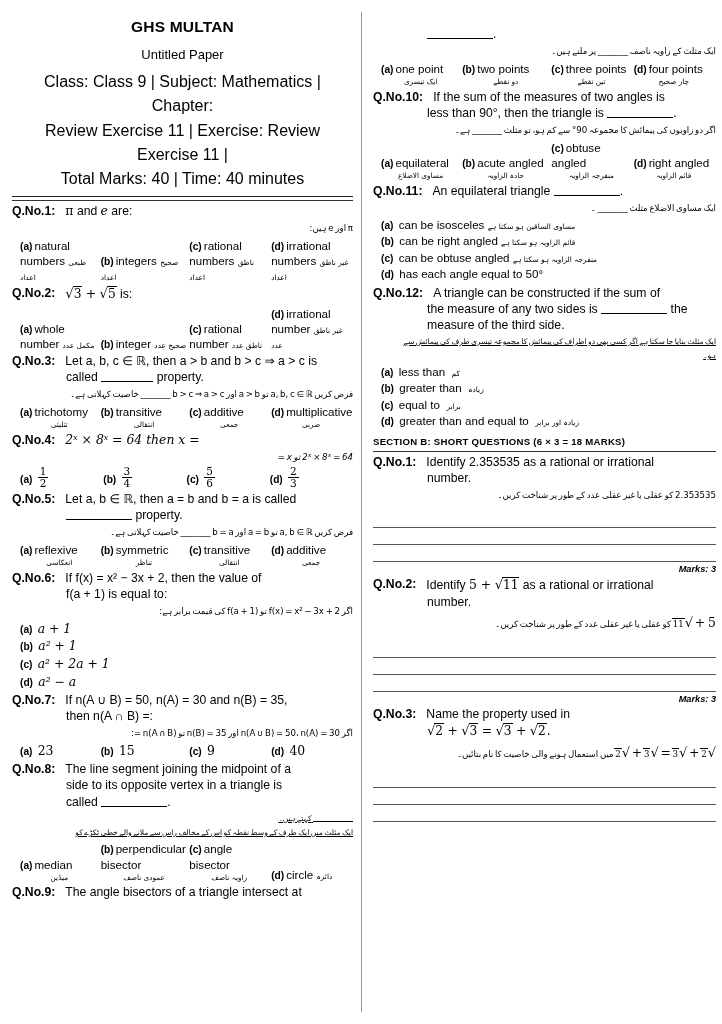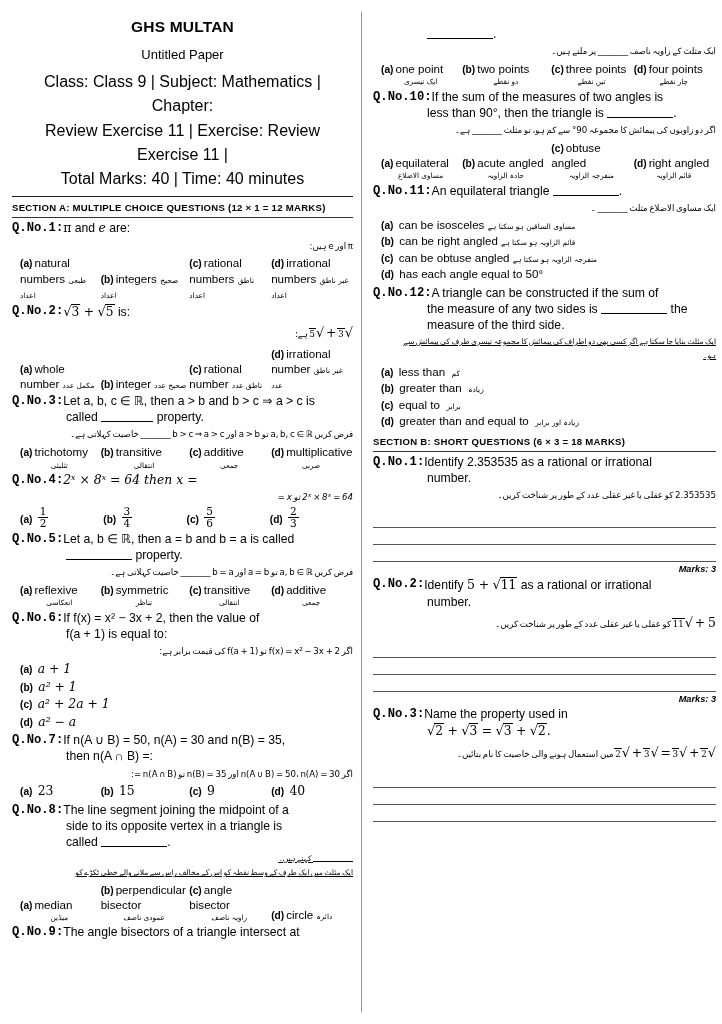--- a/index.html
+++ b/index.html
@@ -35,21 +35,21 @@
   hr.rule-thin { border:0; border-top: 1px solid #333; margin: 3px 0 0 0; }
 
   .section-head {
     font-size: 9.6px; font-weight: bold; letter-spacing: .25px;
     line-height: 1.42; margin: 4px 0 3px 0;
   }
 
   
   .q { margin-top: 2px; }
   .qline { display: flex; font-size: 12.2px; line-height: 1.32; }
-  .qlabel { font-weight: bold; white-space: nowrap; padding-right: 0; flex: none; font-family: Liberation Mono, monospace; }
+  .qlabel { font-weight: bold; white-space: nowrap; padding-right: 10px; flex: none; }
   .qtext { flex: 1; }
   .qcont { font-size: 12.2px; line-height: 1.32; padding-left: 54px; }
 
   .blank { display:inline-block; border-bottom:1px solid #000; width:52px; height:.82em; vertical-align:-1px; }
   .blank.sm { width: 40px; }
   .blank.lg { width: 66px; }
 
   
   .m { font-family: "DejaVu Serif", serif; font-style: italic; font-size: 12.4px; }
   .mn { font-family: "DejaVu Serif", serif; font-style: normal; font-size: 12.4px; }
@@ -107,21 +107,20 @@
   <div class="col col-left">
 
     <div class="school">GHS MULTAN</div>
     <div class="paper-title">Untitled Paper</div>
     <div class="meta">
       <div>Class: Class 9 | Subject: Mathematics | Chapter:</div>
       <div>Review Exercise 11 | Exercise: Review Exercise 11 |</div>
       <div>Total Marks: 40 | Time: 40 minutes</div>
     </div>
     <hr class="rule">
-    <div class="section-head">SECTION A: MULTIPLE CHOICE QUESTIONS (12 × 1 = 12 MARKS)</div>
     <hr class="rule-thin">
 
     <div class="q">
       <div class="qline">
         <span class="qlabel">Q.No.1:</span>
         <span class="qtext"><span class="mn">π</span> and <span class="m">e</span> are:</span>
       </div>
       <div class="urdu">π اور e ہیں:</div>
       <div class="opts o4">
         <div class="opt"><span class="tag">(a)</span><span class="optw">natural numbers</span> <span class="urdu-opt">طبعی اعداد</span></div>
@@ -132,25 +131,20 @@
     </div>
 
     <div class="q">
       <div class="qline">
         <span class="qlabel">Q.No.2:</span>
         <span class="qtext">
           <span class="sqrt"><span class="rad">√</span><span class="val">3</span></span> <span class="mn">+</span>
           <span class="sqrt"><span class="rad">√</span><span class="val">5</span></span>
           <span>is:</span>
         </span>
-      </div>
-      <div class="urdu">
-        <span class="sqrt"><span class="rad">√</span><span class="val">3</span></span> <span class="mn">+</span>
-        <span class="sqrt"><span class="rad">√</span><span class="val">5</span></span>
-        <span>ہے:</span>
       </div>
       <div class="opts o4">
         <div class="opt"><span class="tag">(a)</span><span class="optw">whole number</span> <span class="urdu-opt">مکمل عدد</span></div>
         <div class="opt"><span class="tag">(b)</span><span class="optw">integer</span> <span class="urdu-opt">صحیح عدد</span></div>
         <div class="opt"><span class="tag">(c)</span><span class="optw">rational number</span> <span class="urdu-opt">ناطق عدد</span></div>
         <div class="opt"><span class="tag">(d)</span><span class="optw">irrational number</span> <span class="urdu-opt">غیر ناطق عدد</span></div>
       </div>
     </div>
 
     <div class="q">
@@ -263,21 +257,21 @@
 
     <div class="q" style="margin-top:26px;">
       <div class="qcont">
         <span class="blank lg"></span><span>.</span>
       </div>
       <div class="urdu">ایک مثلث کے زاویہ ناصف _______ پر ملتے ہیں۔</div>
       <div class="opts o4">
         <div class="opt"><span class="tag">(a)</span><span class="optw">one point</span><div class="opt-urdu-line">ایک تیسری</div></div>
         <div class="opt"><span class="tag">(b)</span><span class="optw">two points</span><div class="opt-urdu-line">دو نقطے</div></div>
         <div class="opt"><span class="tag">(c)</span><span class="optw">three points</span><div class="opt-urdu-line">تین نقطے</div></div>
-        <div class="opt"><span class="tag">(d)</span><span class="optw">four points</span><div class="opt-urdu-line">چار نقطے</div></div>
+        <div class="opt"><span class="tag">(d)</span><span class="optw">four points</span><div class="opt-urdu-line">چار صحیح</div></div>
       </div>
     </div>
 
     <div class="q">
       <div class="qline">
         <span class="qlabel">Q.No.10:</span>
         <span class="qtext">If the sum of the measures of two angles is</span>
       </div>
       <div class="qcont">
         <span>less than 90°, then the triangle is</span> <span class="blank lg"></span>.

